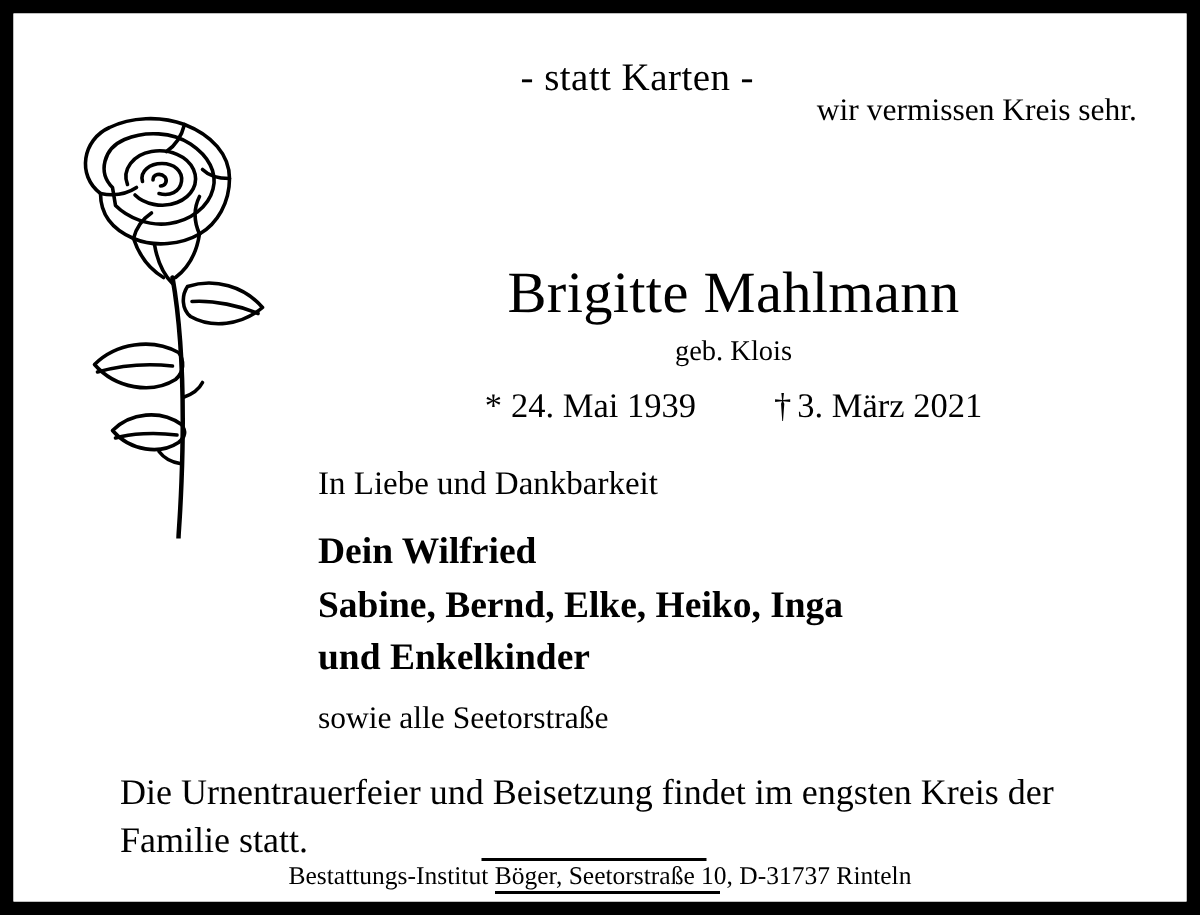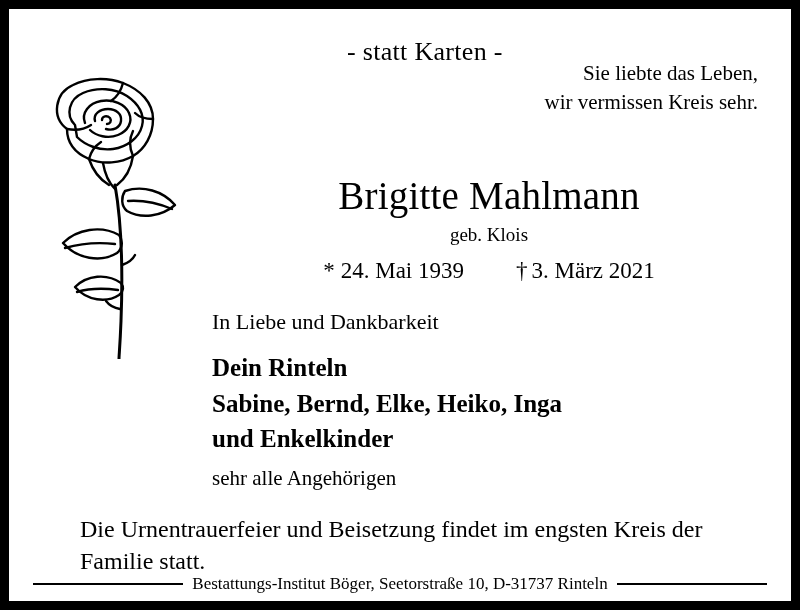--- a/index.html
+++ b/index.html
@@ -129,20 +129,21 @@
   
   .footer {
     position: absolute;
     left: 0;
     right: 0;
     bottom: 4px;
     height: 26px;
     display: flex;
     align-items: center;
     justify-content: center;
+    flex-direction: column;
   }
   .footer .rule {
     flex: 0 0 auto;
     height: 2px;
     background: #000000;
     width: 150px;
   }
   .footer .rule.left { margin-right: 9px; }
   .footer .rule.right { margin-left: 9px; }
   .footer .text {
@@ -193,41 +194,40 @@
 
           <path d="M93 206 C99 204 104 200 106 196"></path>
           <path d="M91 250 C85 249 80 246 77 242"></path>
         </g>
       </svg>
     </div>
 
     <div class="statt-karten">- statt Karten -</div>
 
     <div class="verse">
-      <div>Sie liebte das Leben,</div>
       <div>wir vermissen Kreis sehr.</div>
     </div>
 
 
     <div class="name">Brigitte Mahlmann</div>
     <div class="geb">geb. Klois</div>
 
     <div class="dates">
       <span class="star">*</span><span>24. Mai 1939</span><span class="gap"></span><span class="cross">†</span><span>3. März 2021</span>
     </div>
 
     <div class="line-dank">In Liebe und Dankbarkeit</div>
 
     <div class="family">
-      <div>Dein Rinteln</div>
+      <div>Dein Wilfried</div>
       <div>Sabine, Bernd, Elke, Heiko, Inga</div>
       <div>und Enkelkinder</div>
     </div>
 
-    <div class="angehoerige">sehr alle Angehörigen</div>
+    <div class="angehoerige">sowie alle Seetorstraße</div>
 
     <div class="note">Die Urnentrauerfeier und Beisetzung findet im engsten Kreis der Familie statt.</div>
 
     <div class="footer">
       <span class="rule left"></span>
       <span class="text">Bestattungs-Institut Böger, Seetorstraße 10, D-31737 Rinteln</span>
       <span class="rule right"></span>
     </div>
 
   </div>

